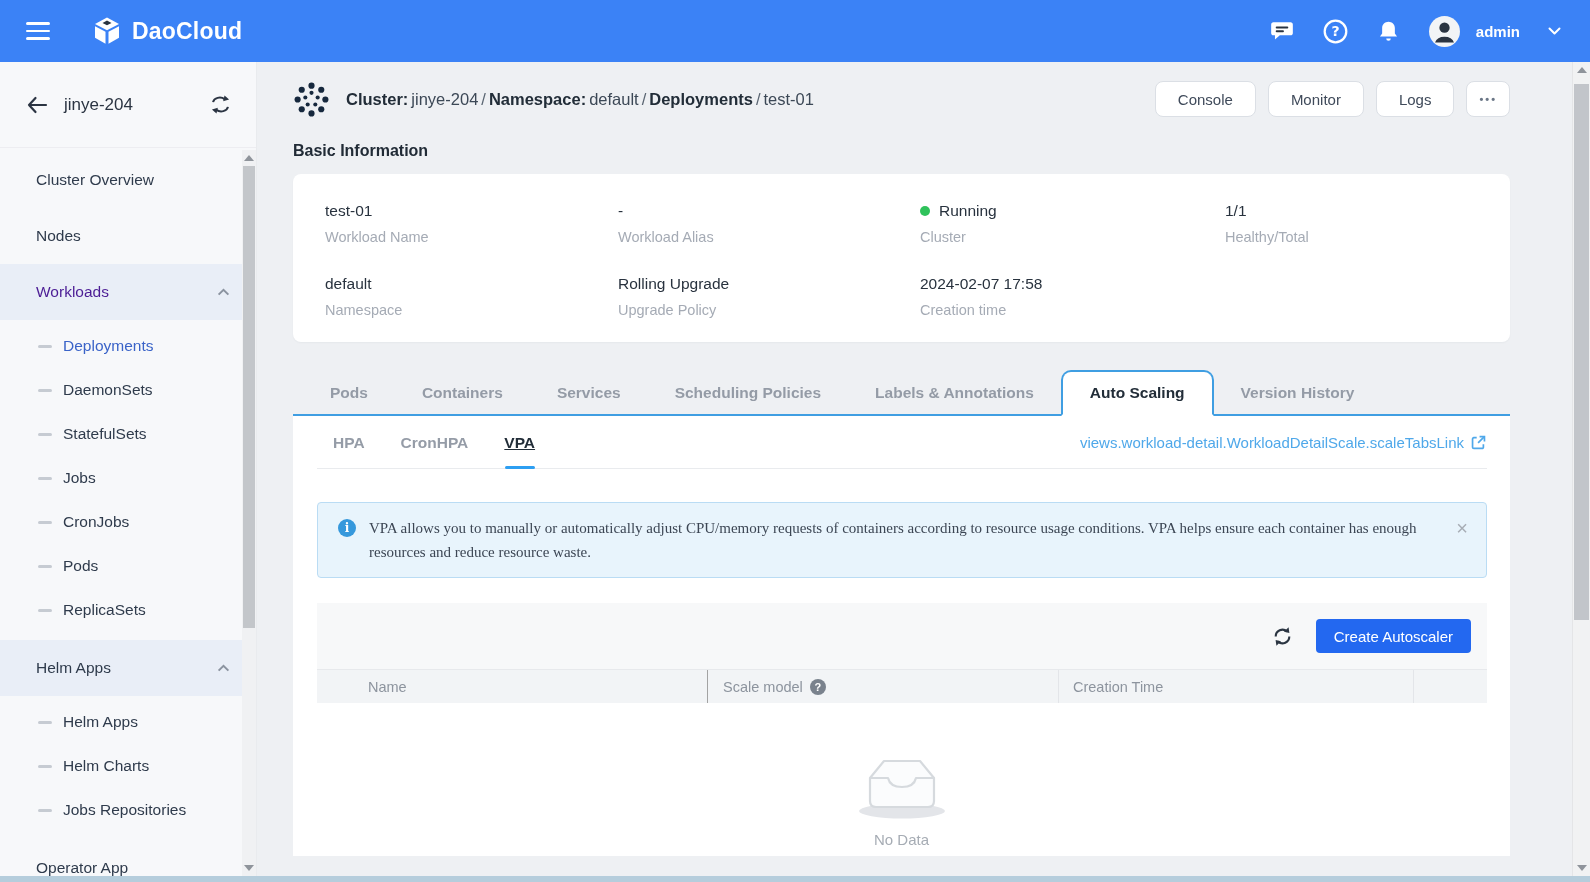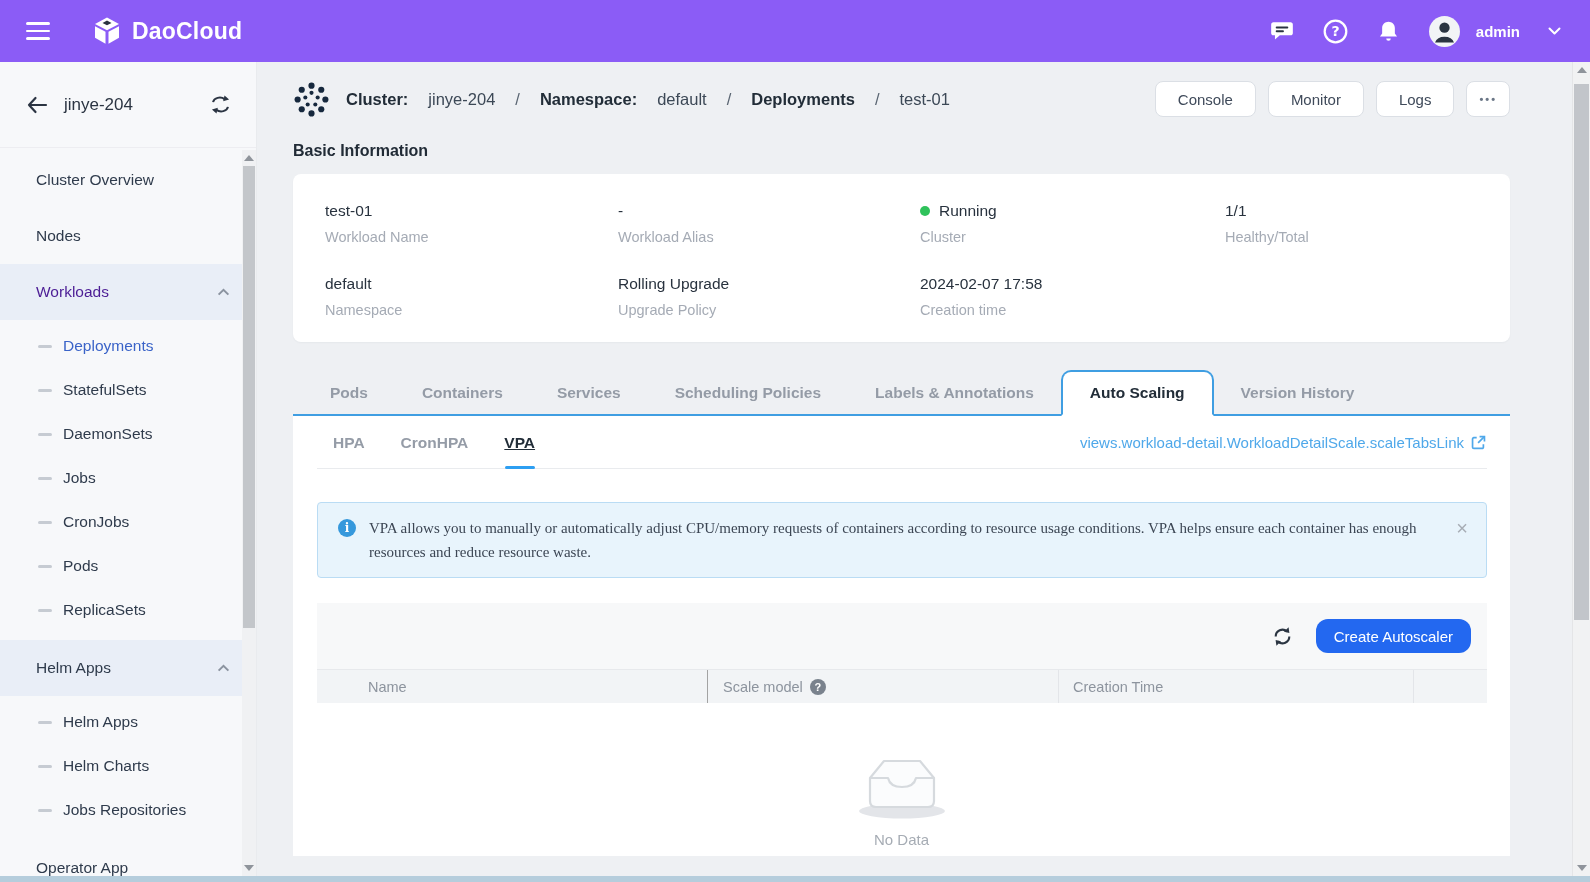--- a/index.html
+++ b/index.html
@@ -1,20 +1,20 @@
 <!DOCTYPE html>
 <html><head>
 <meta charset="utf-8">
 <style>
   * { margin:0; padding:0; box-sizing:border-box; }
   html,body { width:1590px; height:882px; overflow:hidden; }
   body { font-family:"Liberation Sans","DejaVu Sans",sans-serif; background:#eef0f3; position:relative; color:#28323e; }
 
   
-  .topbar { position:absolute; top:0; left:0; right:0; height:62px; background:#8b5cf6; display:flex; align-items:center; z-index:30; }
+  .topbar { position:absolute; top:0; left:0; right:0; height:62px; background:#3b82f6; display:flex; align-items:center; z-index:30; }
   .hamburger { width:24px; display:flex; flex-direction:column; gap:5px; margin-left:26px; cursor:pointer; }
   .hamburger span { display:block; height:2.4px; background:#fff; border-radius:2px; }
   .brand { display:flex; align-items:center; margin-left:42px; gap:10px; }
   .brand-text { color:#fff; font-size:23px; font-weight:700; letter-spacing:.2px; }
   .topbar-right { margin-left:auto; display:flex; align-items:center; gap:27px; margin-right:28px; }
   .tb-icon { display:flex; align-items:center; justify-content:center; cursor:pointer; }
   .username { color:#fff; font-size:15px; font-weight:600; margin-left:-12px; }
   .chev { display:flex; align-items:center; cursor:pointer; }
 
   
@@ -36,21 +36,21 @@
   .side-scrollbar { position:absolute; top:88px; right:0; bottom:0; width:14px; background:#f0f1f3; }
   .side-scrollbar .thumb { position:absolute; left:1px; right:1px; top:16px; height:462px; background:#c3c6ca; }
   .tri-up { width:0; height:0; border-left:5px solid transparent; border-right:5px solid transparent; border-bottom:6px solid #8f949b; position:absolute; left:2px; top:5px; }
   .tri-down { width:0; height:0; border-left:5px solid transparent; border-right:5px solid transparent; border-top:6px solid #8f949b; position:absolute; left:2px; bottom:5px; }
 
   
   .main { position:absolute; top:62px; left:257px; right:18px; bottom:6px; overflow:hidden; }
   .content { padding:0 62px 0 36px; }
 
   .page-head { display:flex; align-items:center; height:46px; margin-top:14px; }
-  .crumb { display:flex; align-items:center; gap:20px; margin-left:16px; font-size:16.5px; color:#3c4856; }
+  .crumb { display:flex; align-items:center; gap:3px; margin-left:16px; font-size:16.5px; color:#3c4856; }
   .crumb b { color:#222d38; font-weight:700; }
   .crumb .sep { color:#5a6572; }
   .head-actions { margin-left:auto; display:flex; gap:12px; }
   .btn { height:36px; background:#fff; border:1px solid #dbdfe5; border-radius:8px; padding:0 22px; font-size:15px; color:#3f4a5a; display:flex; align-items:center; cursor:pointer; font-family:inherit; }
   .btn.more { padding:0 12px; color:#6a7686; font-size:11px; letter-spacing:2px; font-weight:700; }
 
   .section-title { margin-top:20px; font-size:16px; font-weight:700; color:#212b36; }
 
   .card { margin-top:14px; background:#fff; border-radius:8px; box-shadow:0 1px 2px rgba(30,40,60,.04); padding:28px 0 24px 32px; display:grid; grid-template-columns:293px 302px 305px auto; row-gap:30px; }
   .field .val { font-size:15.5px; color:#28323e; display:flex; align-items:center; }
@@ -76,21 +76,21 @@
   
   .banner { margin:33px 23px 0 24px; background:#e8f4fc; border:1px solid #badcf4; border-radius:4px; padding:13px 18px 13px 20px; display:flex; align-items:flex-start; }
   .info-i { width:18px; height:18px; border-radius:50%; background:#3598dc; color:#fff; font-size:12px; font-weight:700; display:inline-flex; align-items:center; justify-content:center; flex:none; margin-top:3px; font-family:"DejaVu Serif",serif; }
   .banner-text { font-size:15px; color:#3c4654; line-height:24px; margin:0 30px 0 13px; flex:1;font-family:Liberation Serif, serif; }
   .banner-close { color:#a7adb5; font-size:20px; line-height:20px; cursor:pointer; flex:none; margin-top:2px; }
 
   
   .tbl-section { margin:25px 23px 0 24px; background:#f7f8f9; }
   .tbl-toolbar { height:66px; display:flex; align-items:center; justify-content:flex-end; gap:22px; padding-right:16px; }
   .refresh { display:flex; align-items:center; cursor:pointer; }
-  .btn-primary { height:34px; background:#2368f0; border:none; border-radius:12px; color:#fff; font-size:15px; padding:0 18px; cursor:pointer; font-family:inherit; }
+  .btn-primary { height:34px; background:#2368f0; border:none; border-radius:4px; color:#fff; font-size:15px; padding:0 18px; cursor:pointer; font-family:inherit; }
   .tbl-head { display:flex; height:34px; background:#f2f4f6; border-top:1px solid #e7e9ec; align-items:flex-start; font-size:14.5px; color:#8d949e; }
   .th { height:100%; display:flex; align-items:center; }
   .th.c1 { width:390px; padding-left:51px; }
   .th.c2 { width:351px; padding-left:15px; border-left:1px solid #a3a3a3; gap:7px; }
   .th.c3 { width:355px; padding-left:14px; border-left:1px solid #e3e5e9; }
   .th.c4 { flex:1; border-left:1px solid #e3e5e9; }
   .qmark { width:16px; height:16px; border-radius:50%; background:#7a828d; color:#fff; font-size:11px; font-weight:700; display:inline-flex; align-items:center; justify-content:center; }
 
   
   .empty { margin-top:42px; display:flex; flex-direction:column; align-items:center; }
@@ -190,25 +190,25 @@
             <polyline points="1.5,6 6,1.5 10.5,6" fill="none" stroke="#8b93a0" stroke-width="1.8"></polyline>
           </svg>
         </span>
     </div>
     <div class="m-sub first active">
         <span class="dash"></span>
         <span class="s-label">Deployments</span>
       </div>
     <div class="m-sub">
         <span class="dash"></span>
+        <span class="s-label">DaemonSets</span>
+      </div>
+    <div class="m-sub">
+        <span class="dash"></span>
         <span class="s-label">StatefulSets</span>
-      </div>
-    <div class="m-sub">
-        <span class="dash"></span>
-        <span class="s-label">DaemonSets</span>
       </div>
     <div class="m-sub">
         <span class="dash"></span>
         <span class="s-label">Jobs</span>
       </div>
     <div class="m-sub">
         <span class="dash"></span>
         <span class="s-label">CronJobs</span>
       </div>
     <div class="m-sub">

